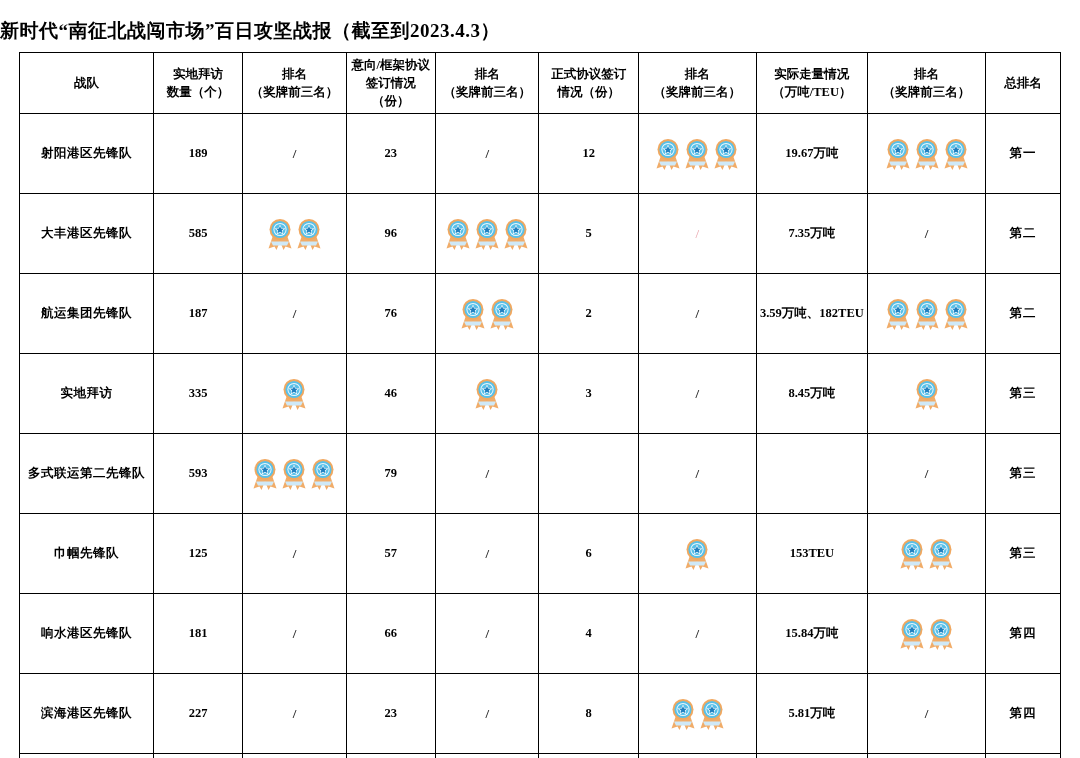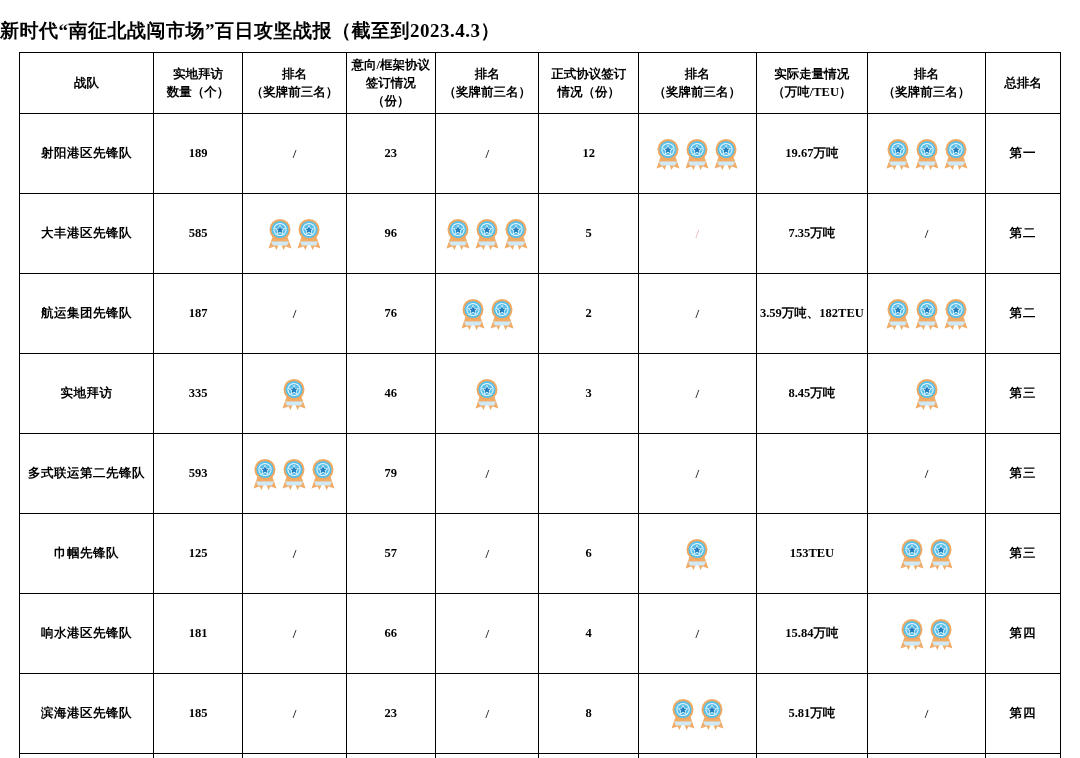--- a/index.html
+++ b/index.html
@@ -573,21 +573,21 @@
                   <circle cx="13" cy="12.5" r="5.6" fill="#58c0e8"></circle>
                   <path d="M13 7.6 L14.5 11.1 L18.3 11.4 L15.4 13.9 L16.3 17.6 L13 15.6 L9.7 17.6 L10.6 13.9 L7.7 11.4 L11.5 11.1 Z" fill="#ffffff"></path>
                   <path d="M13 8.9 L14.1 11.5 L16.9 11.7 L14.8 13.6 L15.4 16.3 L13 14.8 L10.6 16.3 L11.2 13.6 L9.1 11.7 L11.9 11.5 Z" fill="#1f7fc0"></path>
                 </svg></span>
             </span>
           </td>
           <td class="rank-total">第四</td>
         </tr>
         <tr>
           <td class="team-name">滨海港区先锋队</td>
-          <td class="num">185</td>
+          <td class="num">227</td>
           <td><span class="slash">/</span></td>
           <td class="num">23</td>
           <td><span class="slash">/</span></td>
           <td class="num">8</td>
           <td>
             <span class="medals">
               <span class="medal"><svg viewBox="0 0 26 34" width="26" height="34" xmlns="http://www.w3.org/2000/svg">
                   <path d="M6.5 17 L1.5 31.5 L7.5 29.5 L9.5 33 L14 22 Z" fill="#f0a860" opacity="0.95"></path>
                   <path d="M19.5 17 L24.5 31.5 L18.5 29.5 L16.5 33 L12 22 Z" fill="#f0a860" opacity="0.95"></path>
                   <path d="M4 24.5 L6 28.5 L20 28.5 L22 24.5 Z" fill="#cfe9f7"></path>

